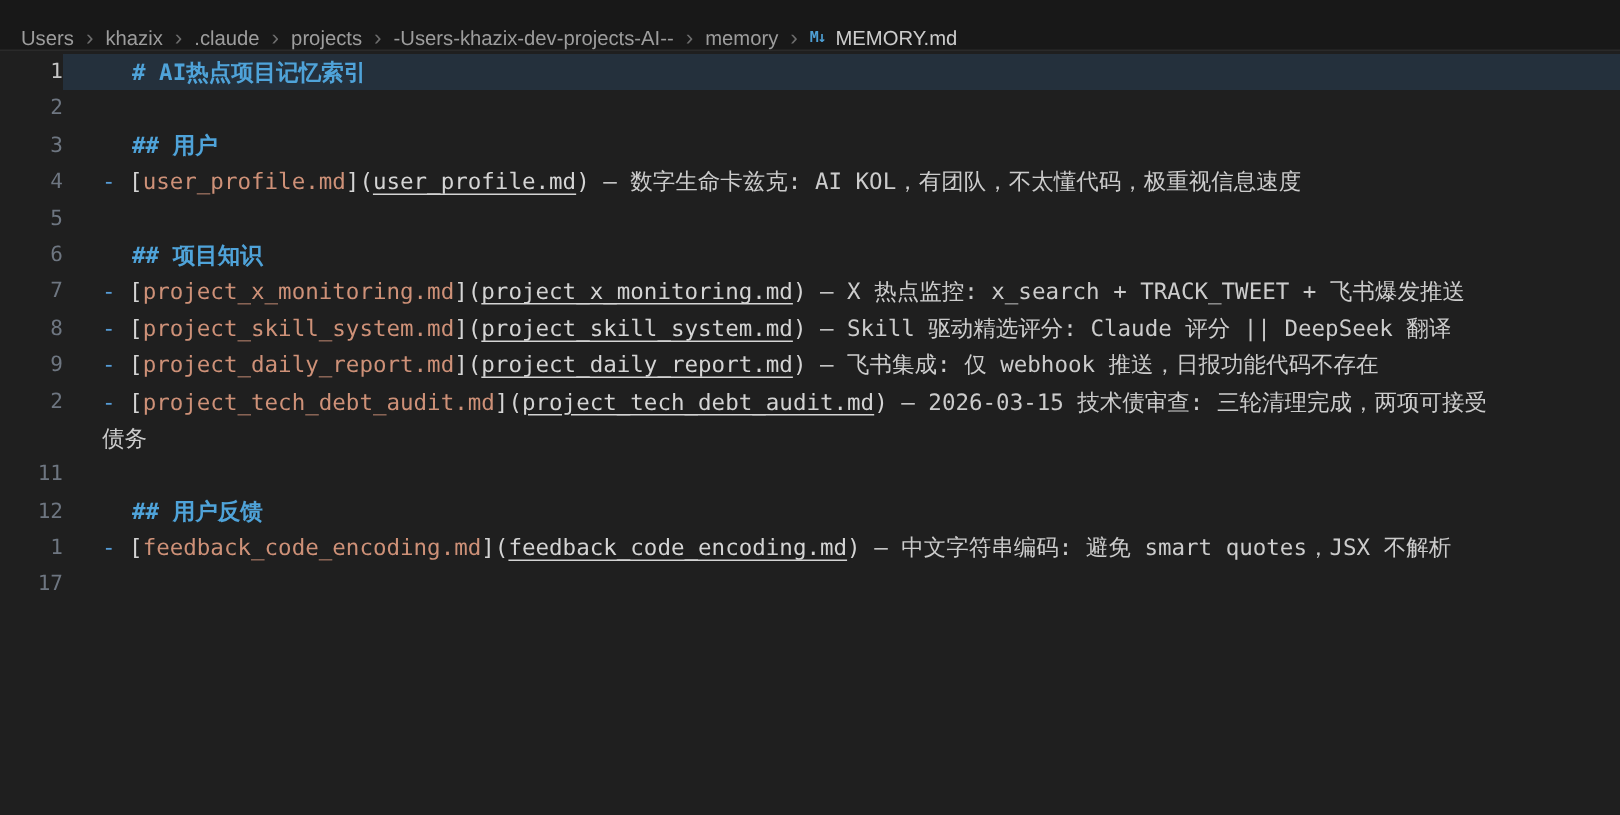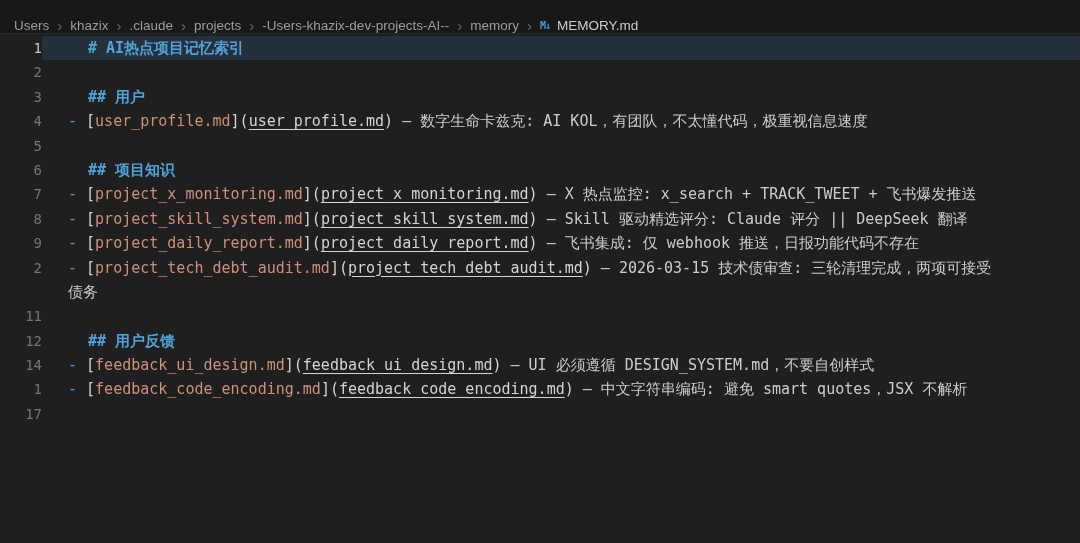--- a/index.html
+++ b/index.html
@@ -72,17 +72,16 @@
       <div class="row"><div class="gutter">4</div><div class="code"><span class="tok-b">- </span><span class="tok-p">[</span><span class="tok-l">user_profile.md</span><span class="tok-p">](</span><span class="tok-u">user_profile.md</span><span class="tok-p">)</span><span class="tok-t"> — 数字生命卡兹克: AI KOL，有团队，不太懂代码，极重视信息速度</span></div></div>
       <div class="row"><div class="gutter">5</div><div class="code"></div></div>
       <div class="row"><div class="gutter">6</div><div class="code"><span class="tok-h">## 项目知识</span></div></div>
       <div class="row"><div class="gutter">7</div><div class="code"><span class="tok-b">- </span><span class="tok-p">[</span><span class="tok-l">project_x_monitoring.md</span><span class="tok-p">](</span><span class="tok-u">project_x_monitoring.md</span><span class="tok-p">)</span><span class="tok-t"> — X 热点监控: x_search + TRACK_TWEET + 飞书爆发推送</span></div></div>
       <div class="row"><div class="gutter">8</div><div class="code"><span class="tok-b">- </span><span class="tok-p">[</span><span class="tok-l">project_skill_system.md</span><span class="tok-p">](</span><span class="tok-u">project_skill_system.md</span><span class="tok-p">)</span><span class="tok-t"> — Skill 驱动精选评分: Claude 评分 || DeepSeek 翻译</span></div></div>
       <div class="row"><div class="gutter">9</div><div class="code"><span class="tok-b">- </span><span class="tok-p">[</span><span class="tok-l">project_daily_report.md</span><span class="tok-p">](</span><span class="tok-u">project_daily_report.md</span><span class="tok-p">)</span><span class="tok-t"> — 飞书集成: 仅 webhook 推送，日报功能代码不存在</span></div></div>
       <div class="row"><div class="gutter">2</div><div class="code"><span class="tok-b">- </span><span class="tok-p">[</span><span class="tok-l">project_tech_debt_audit.md</span><span class="tok-p">](</span><span class="tok-u">project_tech_debt_audit.md</span><span class="tok-p">)</span><span class="tok-t"> — 2026-03-15 技术债审查: 三轮清理完成，两项可接受</span></div></div>
       <div class="row"><div class="gutter"></div><div class="code"><span class="tok-t">债务</span></div></div>
       <div class="row"><div class="gutter">11</div><div class="code"></div></div>
       <div class="row"><div class="gutter">12</div><div class="code"><span class="tok-h">## 用户反馈</span></div></div>
-      <div class="row"><div class="gutter">14</div><div class="code"><span class="tok-b">- </span><span class="tok-p">[</span><span class="tok-l">feedback_ui_design.md</span><span class="tok-p">](</span><span class="tok-u">feedback_ui_design.md</span><span class="tok-p">)</span><span class="tok-t"> — UI 必须遵循 DESIGN_SYSTEM.md，不要自创样式</span></div></div>
       <div class="row"><div class="gutter">1</div><div class="code"><span class="tok-b">- </span><span class="tok-p">[</span><span class="tok-l">feedback_code_encoding.md</span><span class="tok-p">](</span><span class="tok-u">feedback_code_encoding.md</span><span class="tok-p">)</span><span class="tok-t"> — 中文字符串编码: 避免 smart quotes，JSX 不解析</span></div></div>
       <div class="row"><div class="gutter">17</div><div class="code"></div></div>
     </div>
 </div>
 
 </body></html>

